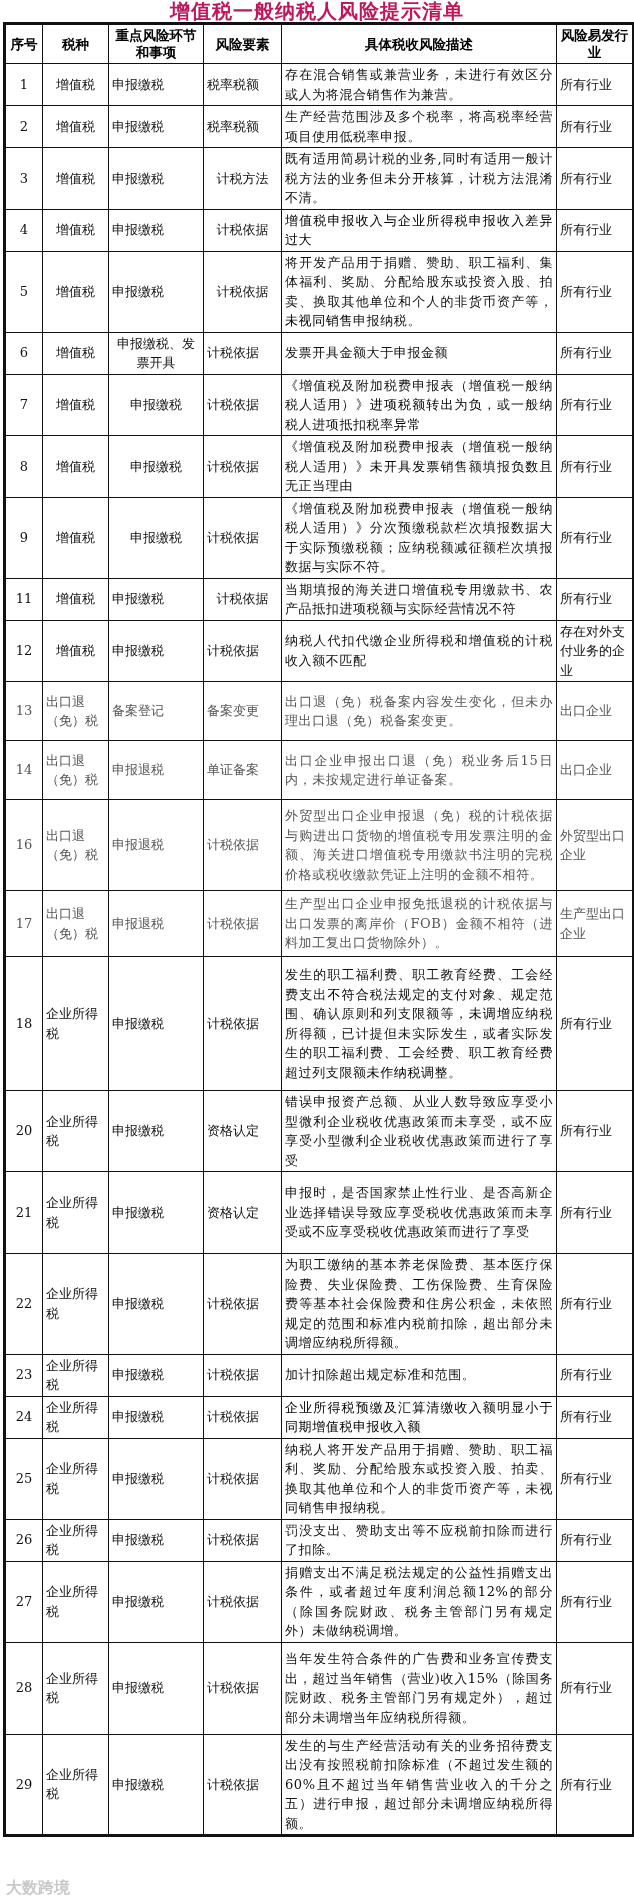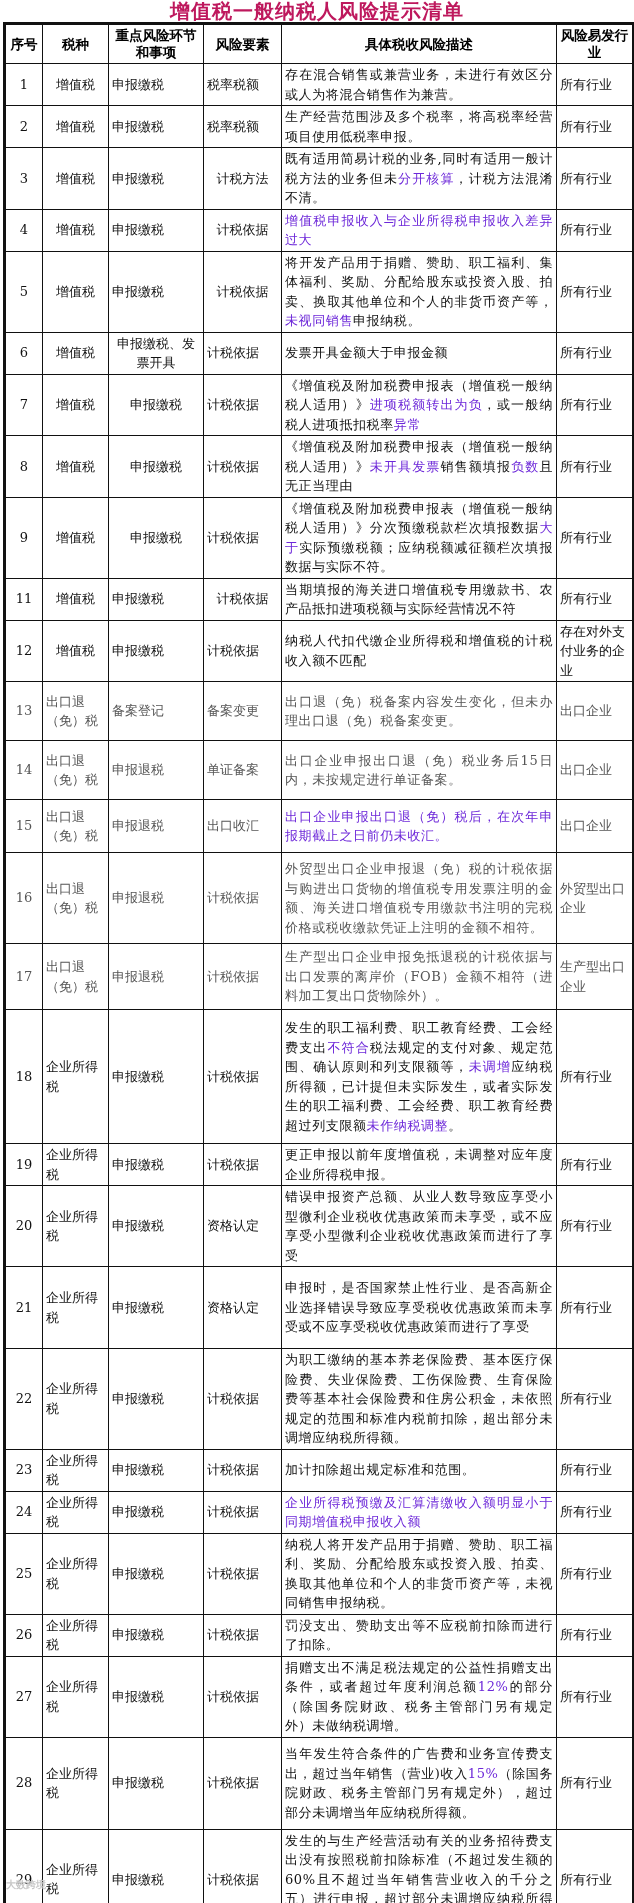--- a/index.html
+++ b/index.html
@@ -22,23 +22,23 @@
   table.risk th { font-family:"DejaVu Sans", "Liberation Sans", sans-serif; font-weight:bold;
                text-align:center; font-size:13.5px; line-height:17px; height:36px; color:#000; }
   td.num { text-align:center; font-size:14px; }
   td.tax { text-align:left; }
   td.tax.center { text-align:center; }
   td.left { text-align:left; }
   td.center { text-align:center; }
   td.desc { text-align:justify; letter-spacing:0.6px; }
   td.ind { text-align:left; }
   tr.grey td { color:#555; }
-  .red { color:#6d28d9; }
+  .red { color:#000000; }
   .wm { position:absolute; left:6px; top:1878px; font-family:"DejaVu Sans", sans-serif;
-        font-size:10px; color:#c8c8c8; font-weight:bold; }
+        font-size:16px; color:#c8c8c8; font-weight:bold; }
 </style>
 </head>
 <body>
 
 <div class="title">增值税一般纳税人风险提示清单</div>
 
 <table class="risk">
   <colgroup>
     <col class="c0">
       <col class="c1">
@@ -155,28 +155,20 @@
         <td class="ind">出口企业</td>
       </tr>
       <tr class="grey" style="height: 59px;">
         <td class="num">14</td>
         <td class="tax">出口退（免）税</td>
         <td class="left">申报退税</td>
         <td class="left">单证备案</td>
         <td class="desc"><span>出口企业申报出口退（免）税业务后15日内，未按规定进行单证备案。</span></td>
         <td class="ind">出口企业</td>
       </tr>
-      <tr class="grey" style="height: 53px;">
-        <td class="num">15</td>
-        <td class="tax">出口退（免）税</td>
-        <td class="left">申报退税</td>
-        <td class="left">出口收汇</td>
-        <td class="desc"><span class="red">出口企业申报出口退（免）税后，在次年申报期截止之日前仍未收汇。</span></td>
-        <td class="ind">出口企业</td>
-      </tr>
       <tr class="grey" style="height: 91px;">
         <td class="num">16</td>
         <td class="tax">出口退（免）税</td>
         <td class="left">申报退税</td>
         <td class="left">计税依据</td>
         <td class="desc"><span>外贸型出口企业申报退（免）税的计税依据与购进出口货物的增值税专用发票注明的金额、海关进口增值税专用缴款书注明的完税价格或税收缴款凭证上注明的金额不相符。</span></td>
         <td class="ind">外贸型出口企业</td>
       </tr>
       <tr class="grey" style="height: 66px;">
         <td class="num">17</td>
@@ -187,28 +179,20 @@
         <td class="ind">生产型出口企业</td>
       </tr>
       <tr style="height: 134px;">
         <td class="num">18</td>
         <td class="tax">企业所得税</td>
         <td class="left">申报缴税</td>
         <td class="left">计税依据</td>
         <td class="desc"><span>发生的职工福利费、职工教育经费、工会经费支出</span><span class="red">不符合</span><span>税法规定的支付对象、规定范围、确认原则和列支限额等，</span><span class="red">未调增</span><span>应纳税所得额，已计提但未实际发生，或者实际发生的职工福利费、工会经费、职工教育经费超过列支限额</span><span class="red">未作纳税调整</span><span>。</span></td>
         <td class="ind">所有行业</td>
       </tr>
-      <tr style="height: 40px;">
-        <td class="num">19</td>
-        <td class="tax">企业所得税</td>
-        <td class="left">申报缴税</td>
-        <td class="left">计税依据</td>
-        <td class="desc"><span>更正申报以前年度增值税，未调整对应年度企业所得税申报。</span></td>
-        <td class="ind">所有行业</td>
-      </tr>
       <tr style="height: 61px;">
         <td class="num">20</td>
         <td class="tax">企业所得税</td>
         <td class="left">申报缴税</td>
         <td class="left">资格认定</td>
         <td class="desc"><span>错误申报资产总额、从业人数导致应享受小型微利企业税收优惠政策而未享受，或不应享受小型微利企业税收优惠政策而进行了享受</span></td>
         <td class="ind">所有行业</td>
       </tr>
       <tr style="height: 82px;">
         <td class="num">21</td>

